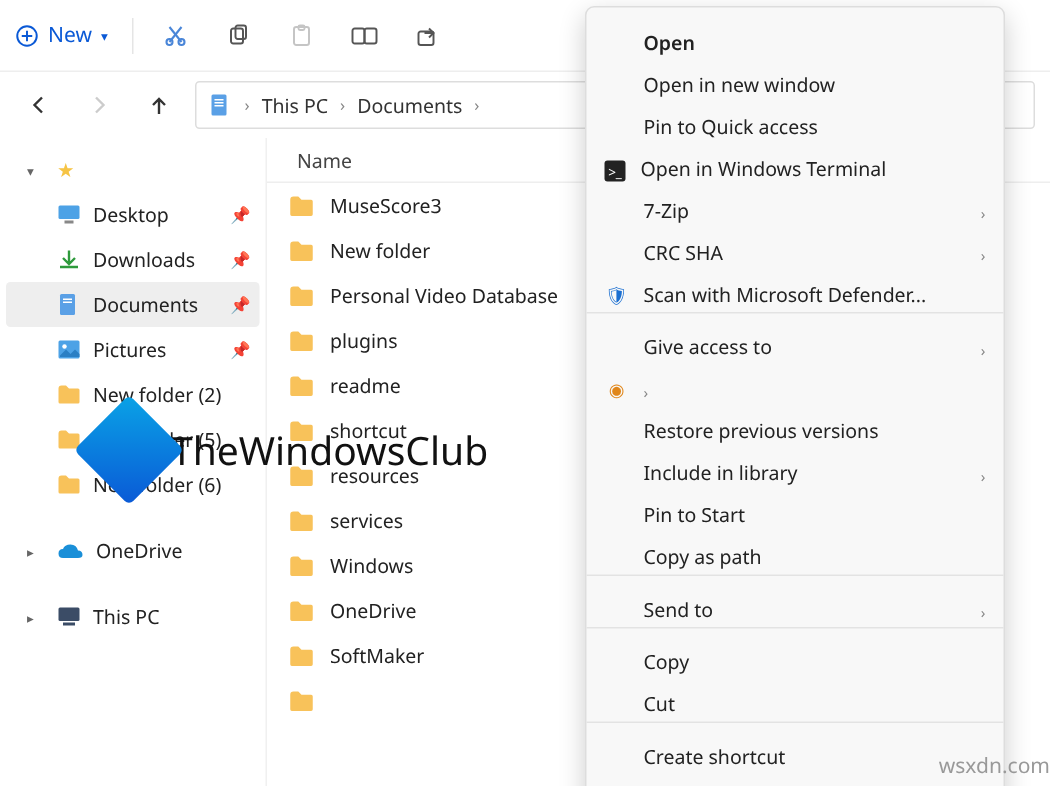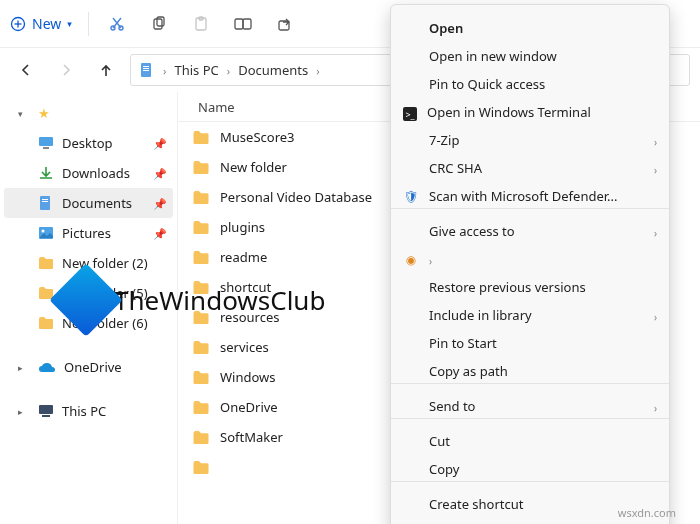--- a/index.html
+++ b/index.html
@@ -44,21 +44,21 @@
   .ctx-item .ci.orange { color:#e0861a; }
   .ctx-item .txt { flex:1; }
   .ctx-item.bold { font-weight:600; }
   .ctx-sep { height:1px; background:#e3e3e3; margin:3px 0; }
   .sub { color:#888; font-size:10px; }
 
   
   .wmark { position:absolute; left:60px; top:274px; display:flex; align-items:center; gap:2px; font-size:26px; font-weight:400; color:#111; pointer-events:none; }
   .wsq { width:52px; height:52px; background:linear-gradient(135deg,#0aa3e6,#0a59d6); transform:rotate(45deg); border-radius:4px; }
 
-  .footer-note { position:absolute; bottom:4px; right:24px; color:#999; font-size:11px; }
+  .footer-note { position:absolute; bottom:4px; right:0; color:#999; font-size:14px; }
 
   svg { display:block; }
 </style>
 </head>
 <body>
 
 <div class="toolbar">
   <div class="new-btn">
     <svg width="16" height="16" viewBox="0 0 16 16">
         <circle cx="8" cy="8" r="6.5" fill="none" stroke="#0a59d6" stroke-width="1.3"></circle>
@@ -397,25 +397,25 @@
     </div>
   <div class="ctx-sep"></div>
   <div class="ctx-item">
       <span class="ci"></span>
       <span class="txt">Send to</span>
       <span class="sub">›</span>
     </div>
   <div class="ctx-sep"></div>
   <div class="ctx-item">
       <span class="ci"></span>
+      <span class="txt">Copy</span>
+    </div>
+  <div class="ctx-item">
+      <span class="ci"></span>
       <span class="txt">Cut</span>
-    </div>
-  <div class="ctx-item">
-      <span class="ci"></span>
-      <span class="txt">Copy</span>
     </div>
   <div class="ctx-sep"></div>
   <div class="ctx-item">
       <span class="ci"></span>
       <span class="txt">Create shortcut</span>
     </div>
   <div class="ctx-item">
       <span class="ci"></span>
       <span class="txt">Delete</span>
     </div>

